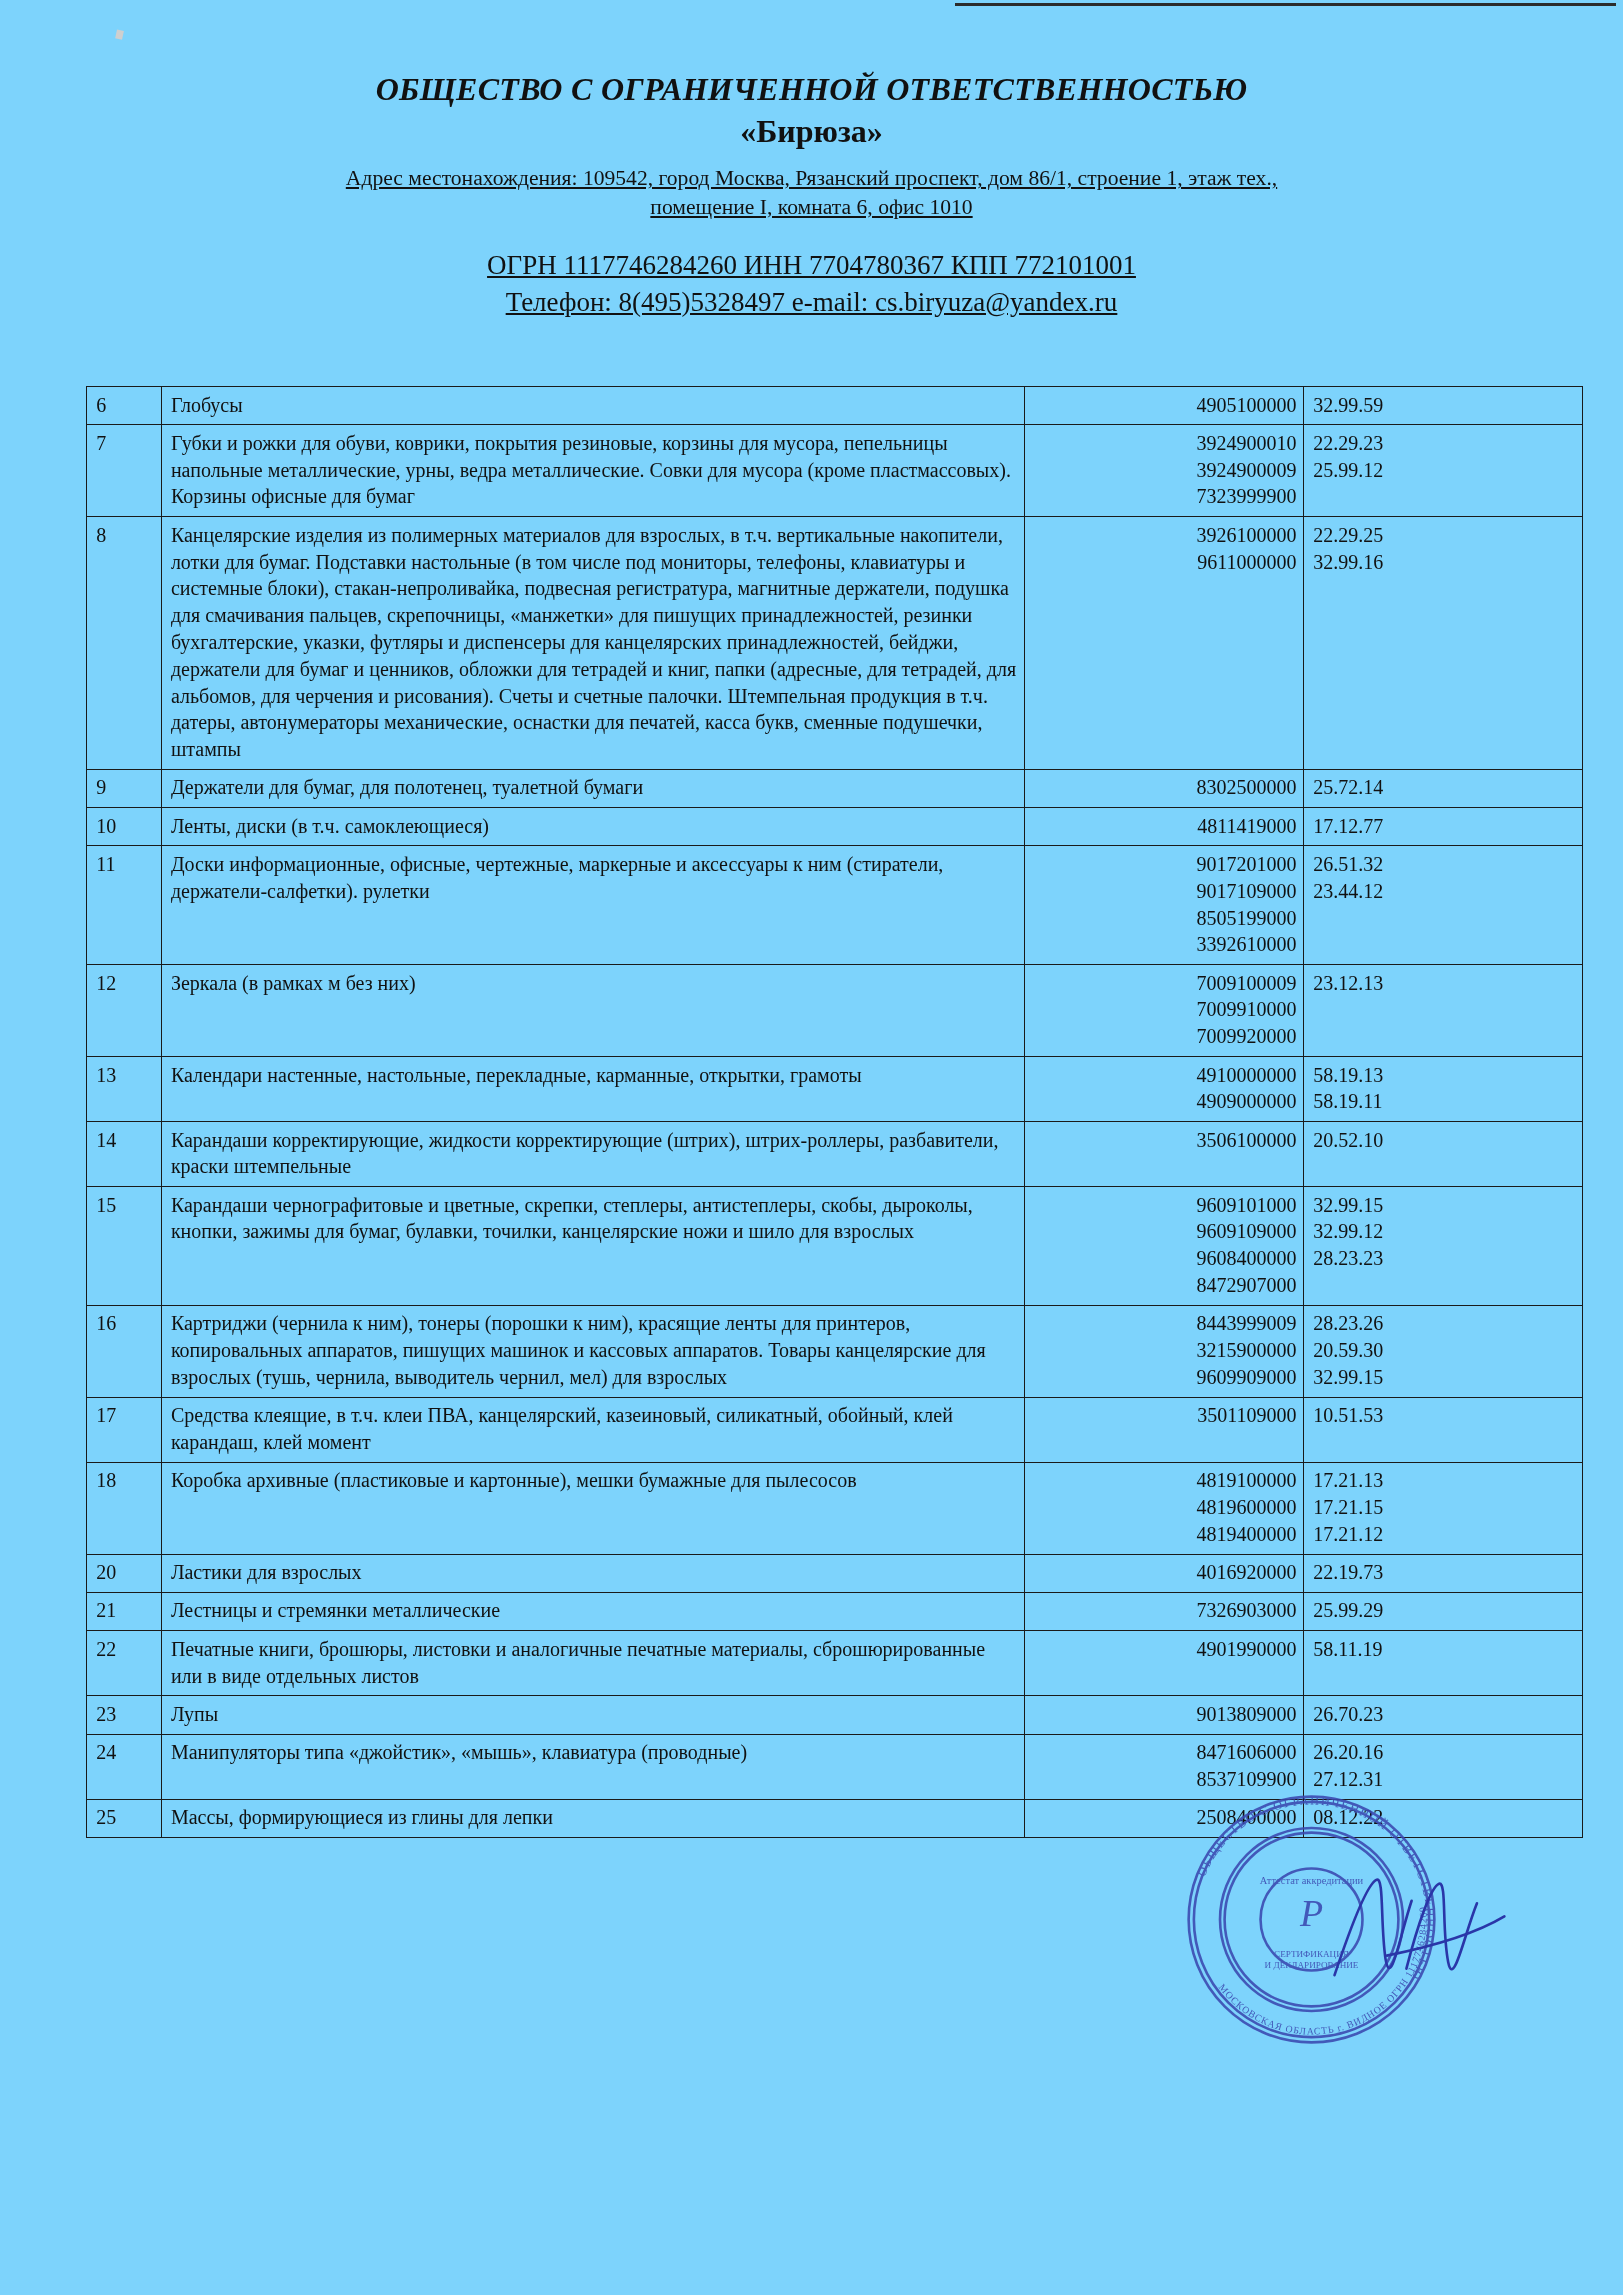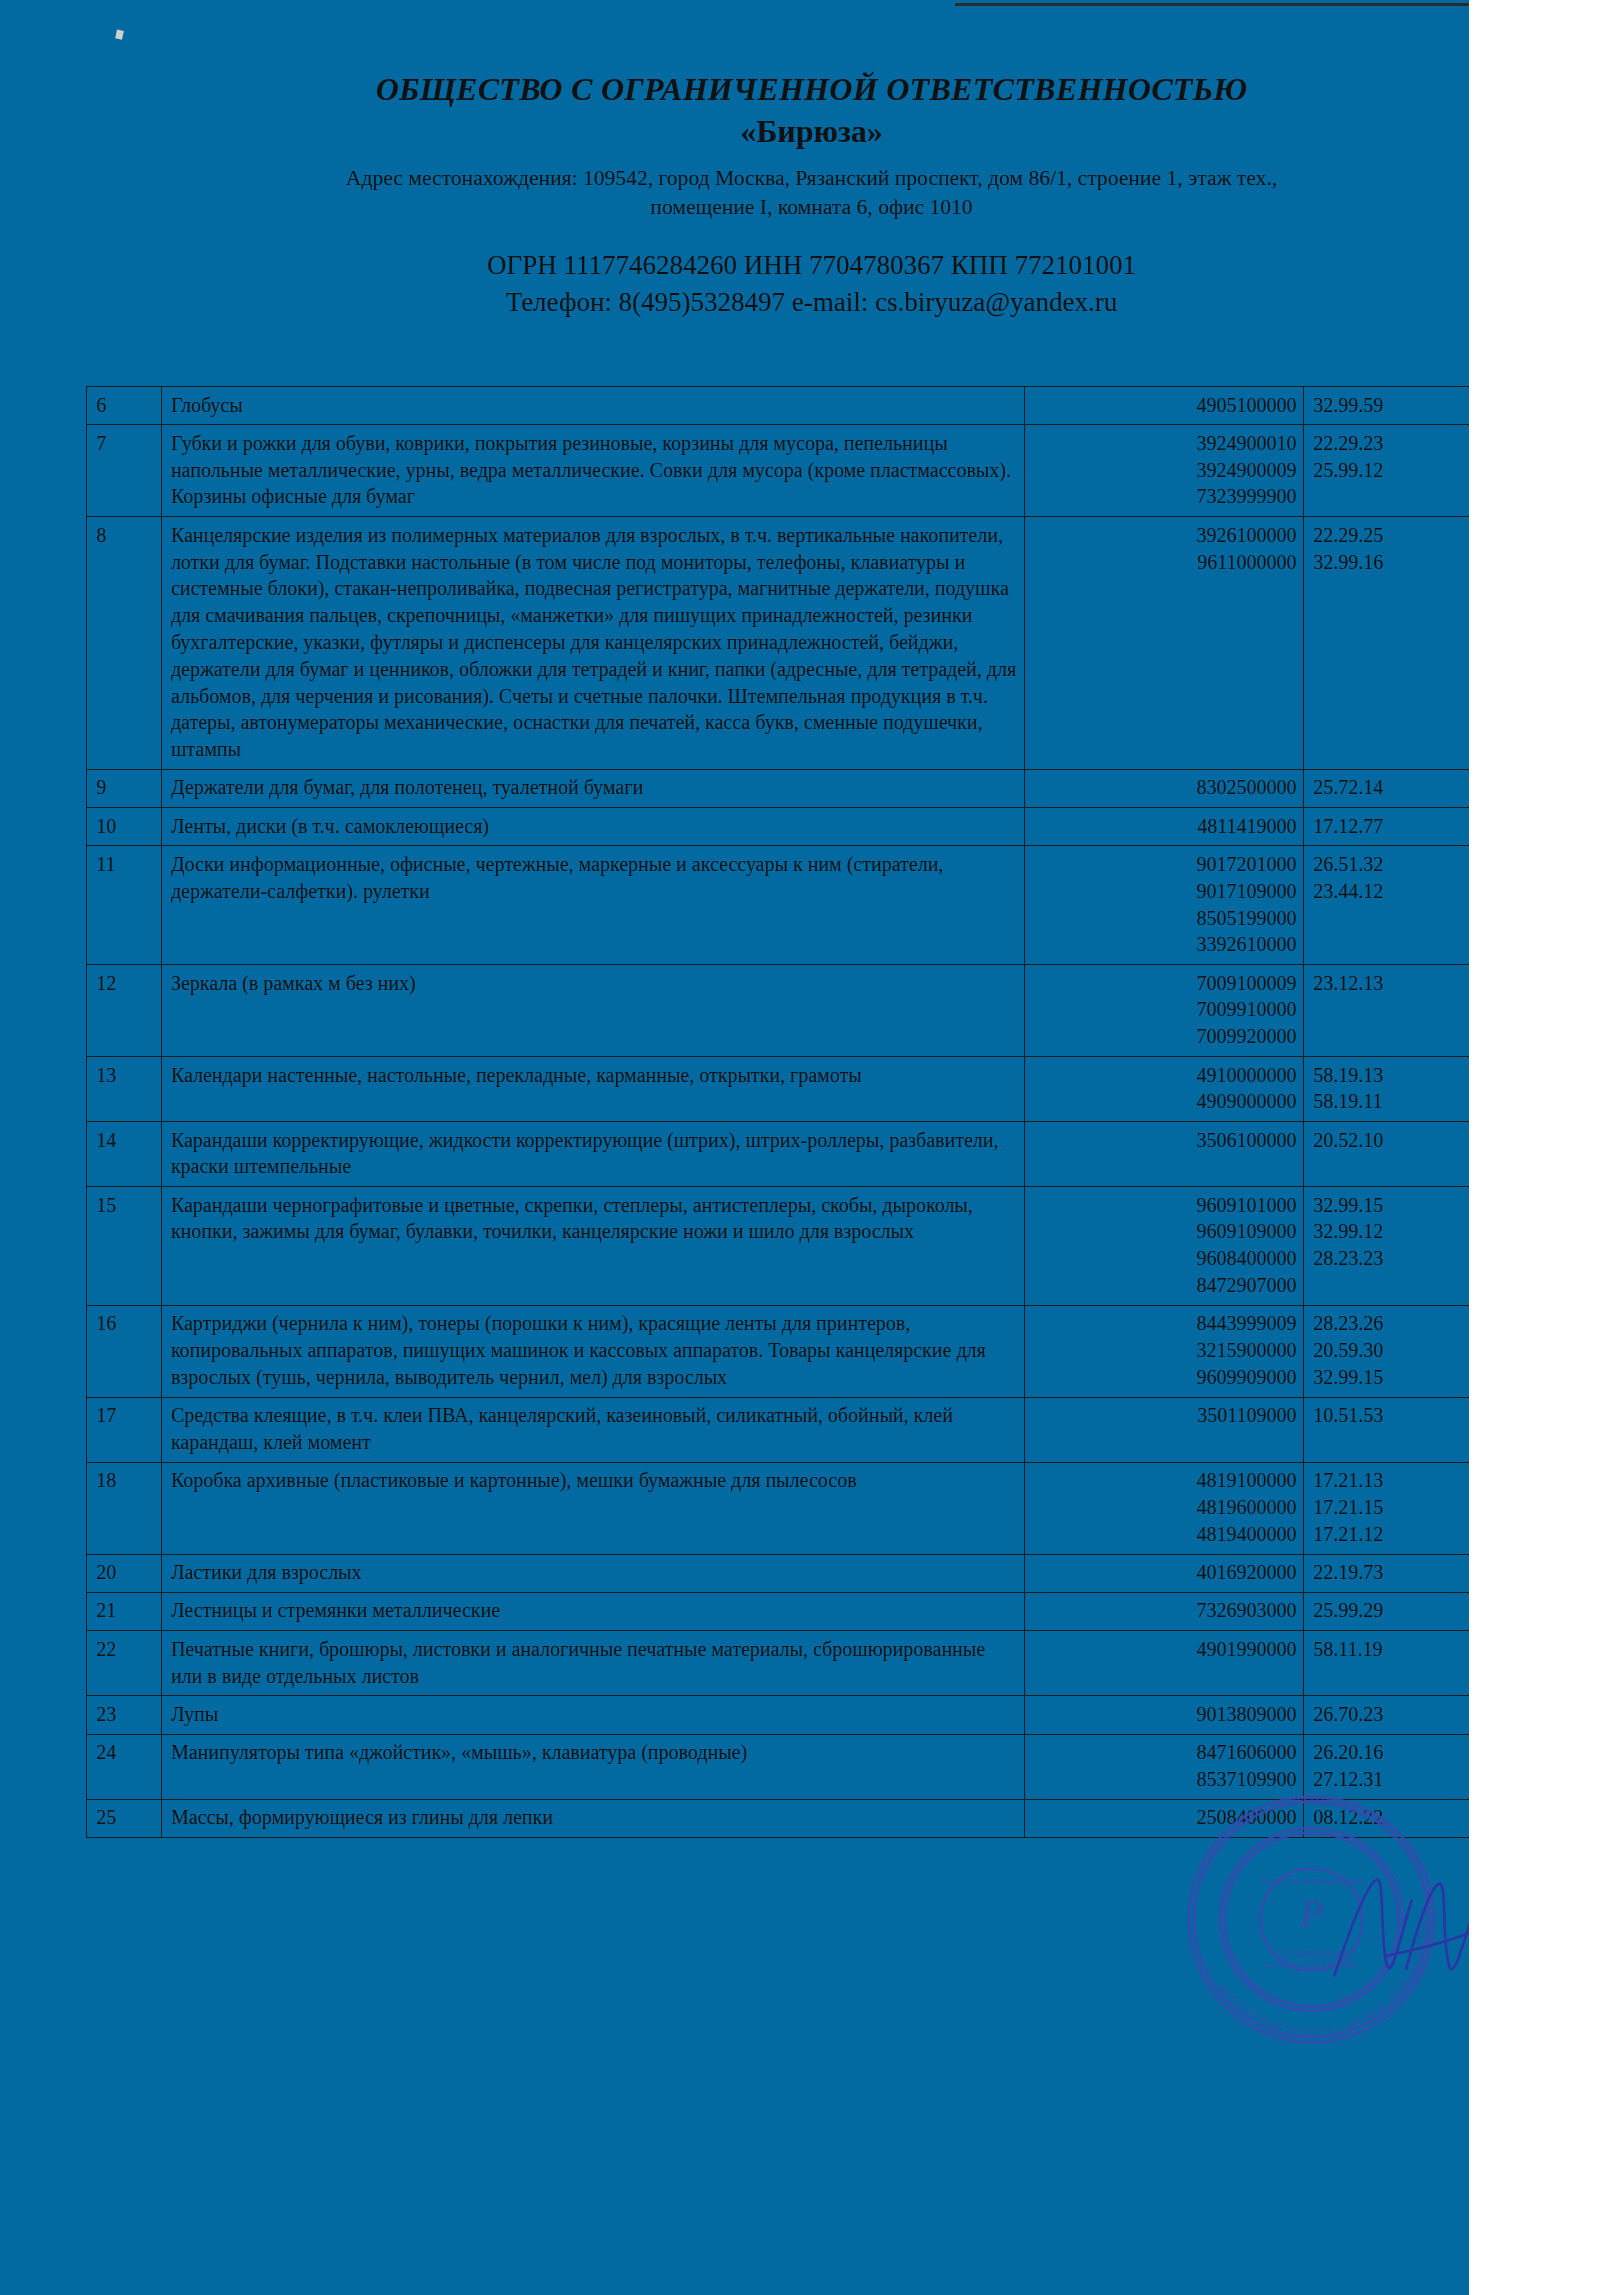--- a/index.html
+++ b/index.html
@@ -8,23 +8,23 @@
     background: #ffffff;
   }
   body {
     width: 1623px;
     font-family: "Liberation Serif", serif;
     color: #111;
     -webkit-font-smoothing: antialiased;
   }
   .page {
     position: relative;
-    width: 1469px;
+    width: 1623px;
     height: 2295px;
-    background: #0369a1;
+    background: #7dd3fc;
     overflow: hidden;
   }
   .edge-mark {
     position: absolute;
     top: 30px;
     left: 116px;
     width: 6.5px;
     height: 9.2px;
     background: #cfcfcf;
     transform: rotate(12deg);
@@ -56,20 +56,21 @@
     font-weight: bold;
     margin-top: 5.2px;
   }
   .addr-block {
     margin-top: 14.4px;
     font-size: 21.6px;
     line-height: 1.32;
   }
   .addr-line {
     display: block;
+    text-decoration: underline;
   }
   .ogrn-block {
     margin-top: 26px;
     font-size: 27px;
     line-height: 1.35;
   }
   table.doc-table {
     position: absolute;
     top: 386px;
     left: 86px;

